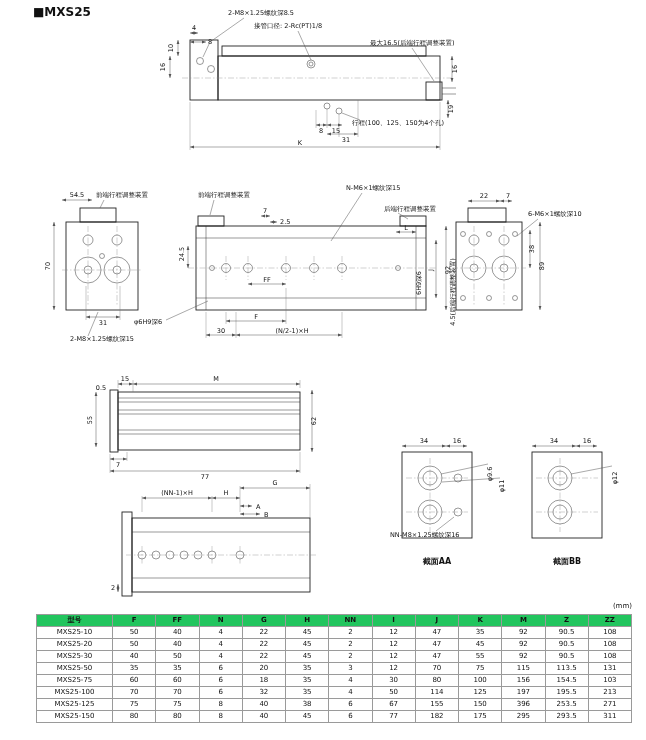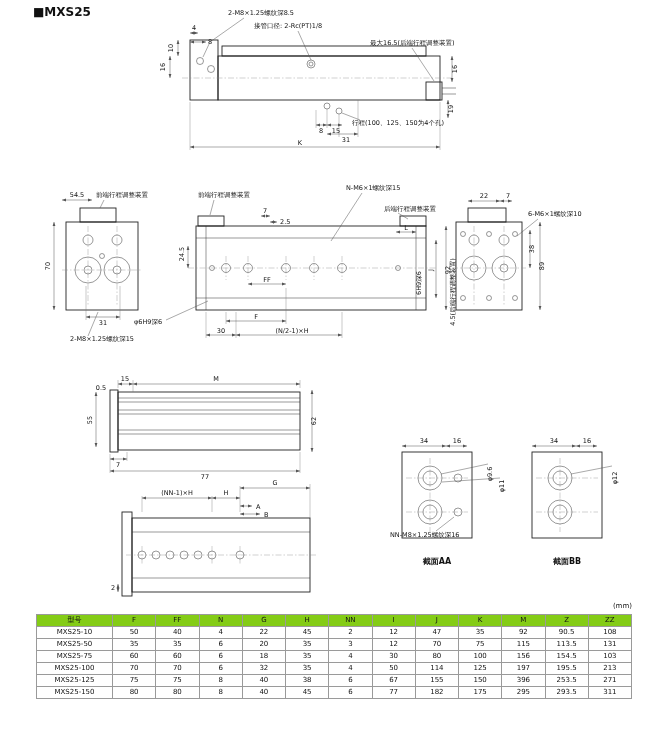--- a/index.html
+++ b/index.html
@@ -15,21 +15,21 @@
   .ext{fill:none;stroke:#777;stroke-width:0.4;}
   .ldr{fill:none;stroke:#555;stroke-width:0.5;}
   .cl{fill:none;stroke:#888;stroke-width:0.4;stroke-dasharray:6 2 1.5 2;}
   text{font-size:6.5px;fill:#111;font-family:"DejaVu Sans","Liberation Sans",sans-serif;}
   text.sec{font-size:8px;font-weight:bold;}
   
   table.dims{position:absolute;left:36px;top:614px;width:596px;border-collapse:collapse;
              table-layout:fixed;font-size:7px;}
   .dims th,.dims td{border:1px solid #9a9a9a;text-align:center;padding:0;height:11px;
              line-height:11px;font-weight:normal;overflow:hidden;white-space:nowrap;}
-  .dims th{background:#84cc16;}
+  .dims th{background:#22c55e;font-weight:bold;}
 </style>
 </head>
 <body>
 
 <div id="stage">
 
   <div class="title">■MXS25</div>
 
   <svg id="drawings" width="646" height="608" viewBox="0 0 646 608">
     <defs>
@@ -366,20 +366,50 @@
           <td>45</td>
           <td>2</td>
           <td>12</td>
           <td>47</td>
           <td>35</td>
           <td>92</td>
           <td>90.5</td>
           <td>108</td>
         </tr>
         <tr>
+          <td>MXS25-20</td>
+          <td>50</td>
+          <td>40</td>
+          <td>4</td>
+          <td>22</td>
+          <td>45</td>
+          <td>2</td>
+          <td>12</td>
+          <td>47</td>
+          <td>45</td>
+          <td>92</td>
+          <td>90.5</td>
+          <td>108</td>
+        </tr>
+        <tr>
+          <td>MXS25-30</td>
+          <td>40</td>
+          <td>50</td>
+          <td>4</td>
+          <td>22</td>
+          <td>45</td>
+          <td>2</td>
+          <td>12</td>
+          <td>47</td>
+          <td>55</td>
+          <td>92</td>
+          <td>90.5</td>
+          <td>108</td>
+        </tr>
+        <tr>
           <td>MXS25-50</td>
           <td>35</td>
           <td>35</td>
           <td>6</td>
           <td>20</td>
           <td>35</td>
           <td>3</td>
           <td>12</td>
           <td>70</td>
           <td>75</td>

